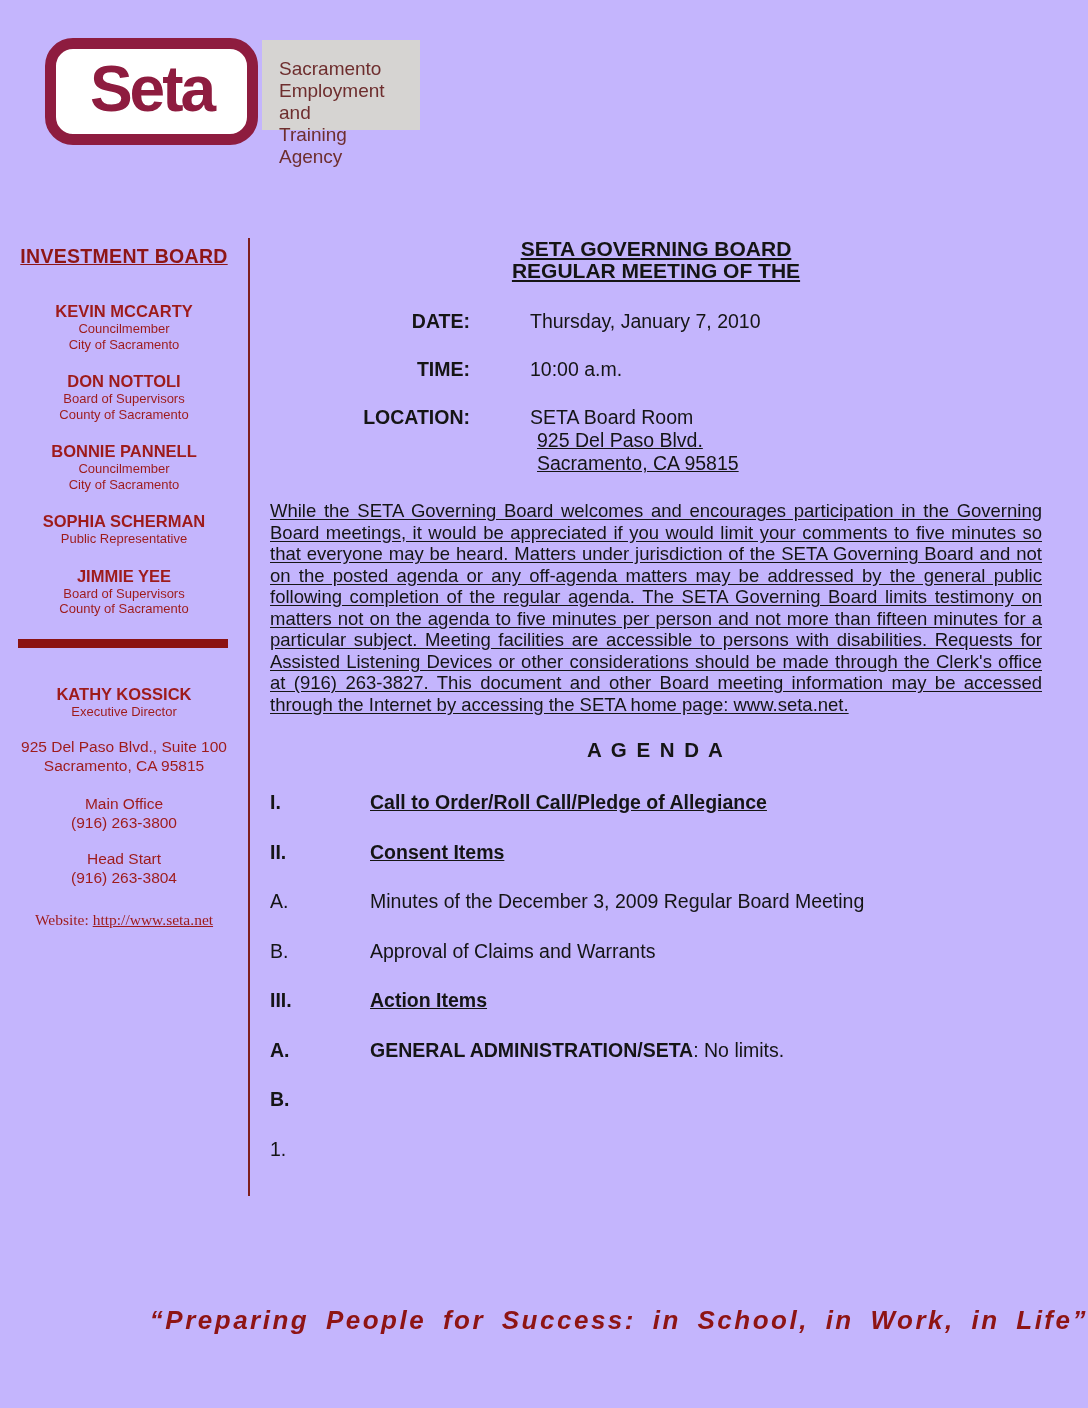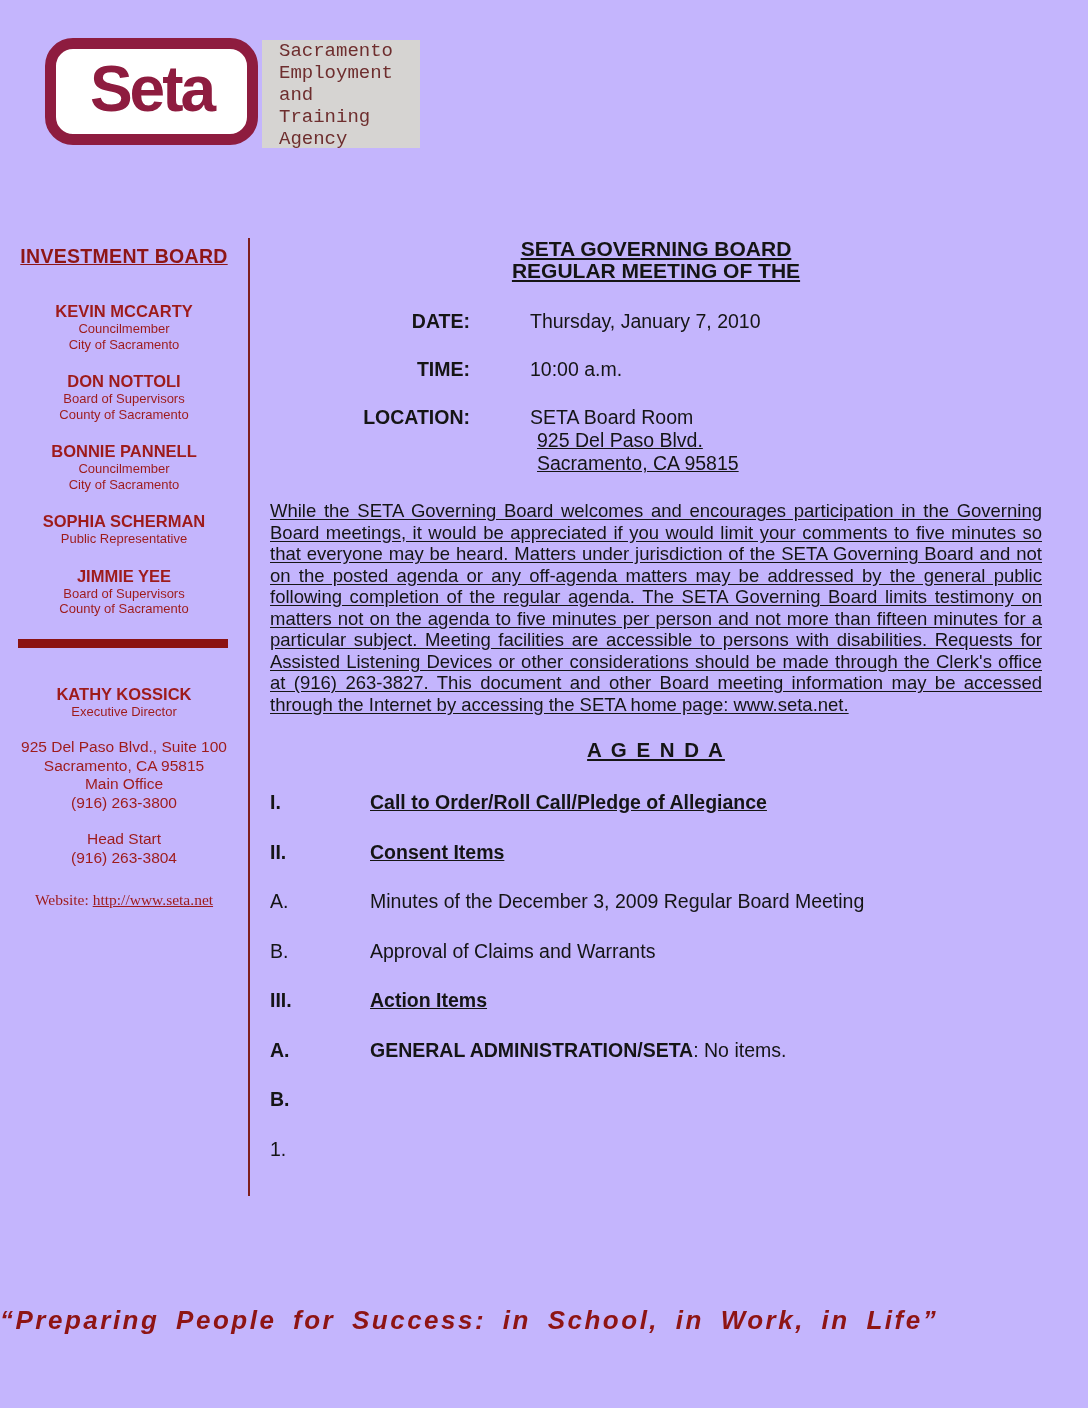--- a/index.html
+++ b/index.html
@@ -12,43 +12,43 @@
   .logo-box {
     position:absolute; left:45px; top:38px; width:213px; height:107px;
     border:11px solid #8E1C3F; border-radius:28px; box-sizing:border-box;
     display:flex; align-items:center; justify-content:center; background:#fff;
   }
   .logo-text {
     font-size:64px; font-weight:bold; color:#8E1C3F; letter-spacing:-3px;
     line-height:1; padding-bottom:6px;
   }
   .agency {
-    position:absolute; left:262px; top:40px; width:158px; height:108px;
+    position:absolute; left:262px; top:40px; width:158px; height:90px;
     background:#D6D4D2; color:#6E2E2E; font-size:19px; line-height:22px;
-    padding:0 0 0 17px; box-sizing:border-box;font-family:Liberation Mono, monospace;
+    padding:18px 0 0 17px; box-sizing:border-box;
   }
 
   
   .sidebar { position:absolute; left:16px; top:245px; width:216px; text-align:center; color:#9E1B1B; }
   .sb-heading {
     font-size:19.5px; font-weight:bold; text-decoration:underline;
     color:#8E1616; margin-bottom:34px; letter-spacing:0.3px;
   }
   .member { margin-bottom:20px; }
   .member-name { font-size:16.5px; font-weight:bold; line-height:19px; }
   .member-title { font-size:13px; line-height:15.5px; }
 
   .sb-bar { position:absolute; left:18px; top:639px; width:210px; height:9px; background:#8B1212; }
   .v-rule { position:absolute; left:248px; top:238px; width:2px; height:958px; background:#7E1E1E; }
 
   .sb-lower { position:absolute; left:16px; top:684px; width:216px; text-align:center; color:#9E1B1B; }
   .sb-director { margin-bottom:19px; }
   .sb-director-name { font-size:16.5px; font-weight:bold; line-height:20px; }
   .sb-director-title { font-size:13px; line-height:15px; }
-  .sb-address { font-size:15.5px; line-height:18.5px; }
+  .sb-address { font-size:15.5px; line-height:18.5px; margin-bottom:20px; }
   .sb-contact { font-size:15.5px; line-height:18.5px; margin-bottom:18px; }
   .sb-website { font-family:"Liberation Serif", serif; font-size:15.5px; margin-top:24px; }
   .sb-website a, .sb-website .url { text-decoration:underline; color:#9E1B1B; cursor:pointer; }
 
   
   .main { position:absolute; left:270px; top:238px; width:772px; }
   .doc-title { text-align:center; font-size:21px; font-weight:bold; line-height:21.5px; margin-bottom:29px; }
   .doc-title span { text-decoration:underline; }
 
   .meta-row { display:flex; margin-bottom:25px; font-size:19.5px; line-height:23px; }
@@ -56,37 +56,37 @@
   .meta-values { margin-left:60px; }
   .meta-value.indent { padding-left:7px;text-decoration:underline; }
 
   .notice {
     font-size:18.5px; line-height:21.5px; text-align:justify;
     text-decoration:underline; text-underline-offset:2px; color:#151515;
     margin-bottom:0;
   }
 
   .agenda-heading { text-align:center; font-size:20.5px; font-weight:bold; margin-top:23px; margin-bottom:29px; }
-  .agenda-heading span { text-decoration:underline; letter-spacing:2px; }
+  .agenda-heading span { letter-spacing:2px; }
 
   .ag-row { display:flex; margin-bottom:27px; font-size:19.5px; line-height:22.5px; }
   .ag-num { width:68px; flex-shrink:0; }
   .ag-text { max-width:676px;margin-left:32px; }
   .ag-row.st-heading .ag-num { font-weight:bold; }
   .ag-row.st-heading .ag-text { font-weight:bold; text-decoration:underline; }
   .ag-row.st-bold .ag-num { font-weight:bold; }
   .ag-row.st-bold .ag-text { font-weight:bold; }
   .ag-row.st-mixed .ag-num { font-weight:bold; }
   .ag-row.st-mixed .ag-bold { font-weight:bold; }
 
   
   .footer {
-    position:absolute; left:0; right:0; top:1305px; text-align:left;
+    position:absolute; left:0; right:0; top:1305px; text-align:right;
     font-size:26px; font-weight:bold; font-style:italic; color:#8E1414;
-    letter-spacing:2.5px; word-spacing:7px;
+    letter-spacing:2.5px; word-spacing:7px;padding-left:24px;
   }
 </style>
 </head>
 <body>
 
 <div class="page">
 
   <div class="logo-box">
     <div class="logo-text">Seta</div>
   </div>
@@ -200,21 +200,21 @@
     <div class="ag-row">
       <div class="ag-num">B.</div>
       <div class="ag-text">Approval of Claims and Warrants</div>
     </div>
     <div class="ag-row st-heading">
       <div class="ag-num">III.</div>
       <div class="ag-text">Action Items</div>
     </div>
     <div class="ag-row st-mixed">
       <div class="ag-num">A.</div>
-      <div class="ag-text"><span class="ag-bold">GENERAL ADMINISTRATION/SETA</span><span>:  No items.</span></div>
+      <div class="ag-text"><span class="ag-bold">GENERAL ADMINISTRATION/SETA</span><span>:  No limits.</span></div>
     </div>
     <div class="ag-row st-bold">
       <div class="ag-num">B.</div>
     </div>
     <div class="ag-row">
       <div class="ag-num">1.</div>
     </div>
 
   </div>
 

